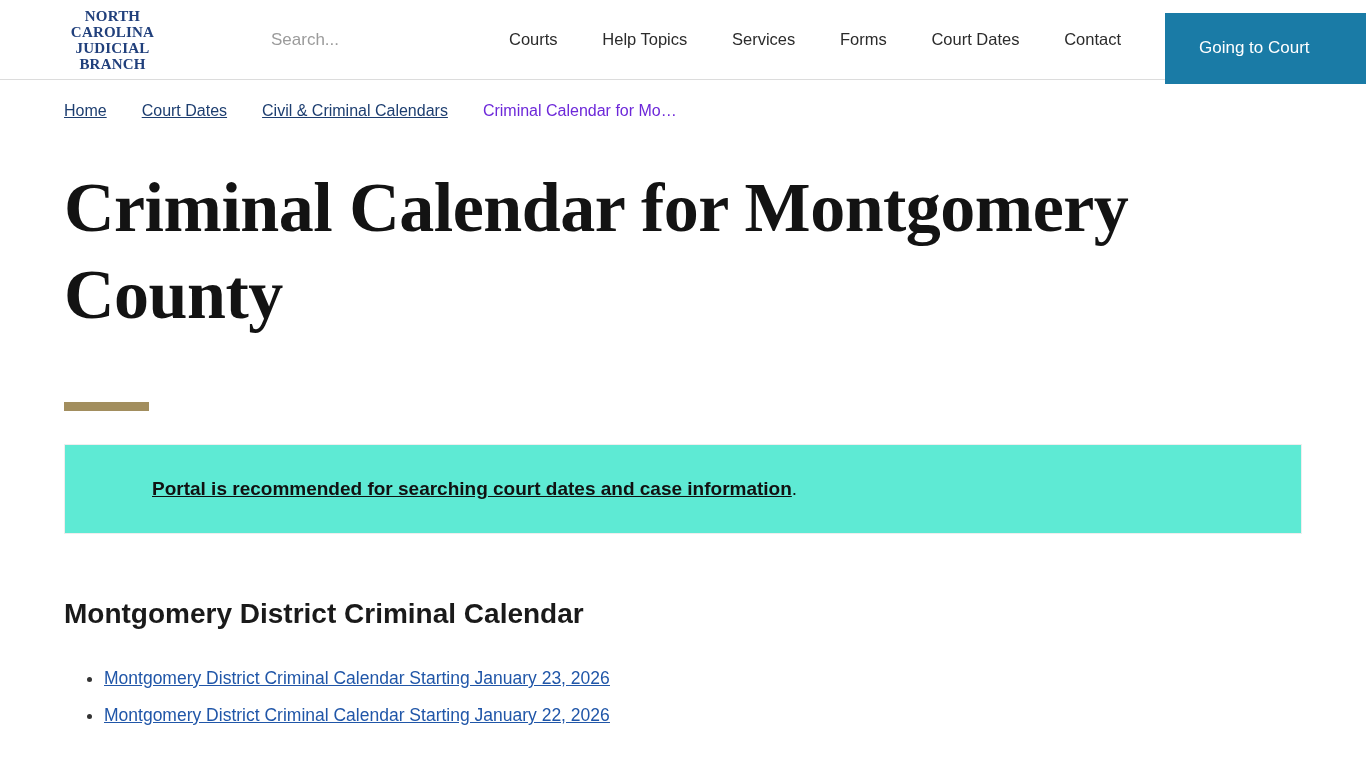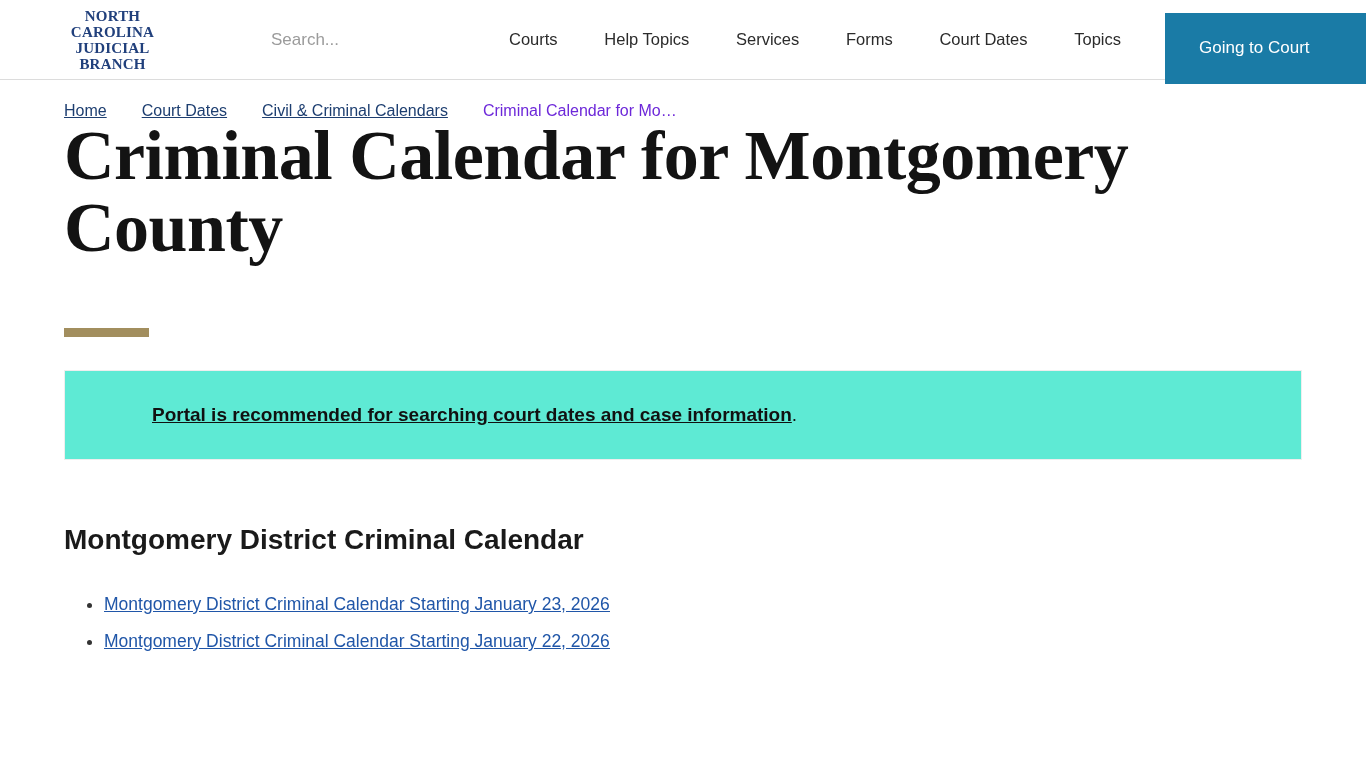--- a/index.html
+++ b/index.html
@@ -85,25 +85,26 @@
     color: #1d3e70;
     text-decoration: underline;
     cursor: pointer;
     white-space: nowrap;
   }
   .crumb-current { color: #6d28d9; white-space: nowrap; }
 
   
   .main { margin-left: 64px; margin-right: 64px; }
   .page-title {
+    margin-top: 44px;
     max-width: 1240px;
     font-family: "Liberation Serif", serif;
     font-weight: bold;
     font-size: 70px;
-    line-height: 72px;
+    line-height: 87px;
     color: #131313;
     letter-spacing: -0.5px;
   }
   .page-subtitle {
     margin-top: 28px;
     font-size: 20px;
     color: #2d2d2d;
   }
   .accent-divider {
     margin-top: 64px;
@@ -162,21 +163,21 @@
   </div>
 
   <input class="search-input" type="text" placeholder="Search..." style="">
 
   <nav class="main-nav">
     <span class="nav-item">Courts</span>
     <span class="nav-item">Help Topics</span>
     <span class="nav-item">Services</span>
     <span class="nav-item">Forms</span>
     <span class="nav-item">Court Dates</span>
-    <span class="nav-item">Topics</span>
+    <span class="nav-item">Contact</span>
   </nav>
 
   <div class="cta-button">
     <span>Going to Court</span>
   </div>
 </header>
 
 <nav class="breadcrumb">
   <a class="crumb-link">Home</a>
   <a class="crumb-link">Court Dates</a>

